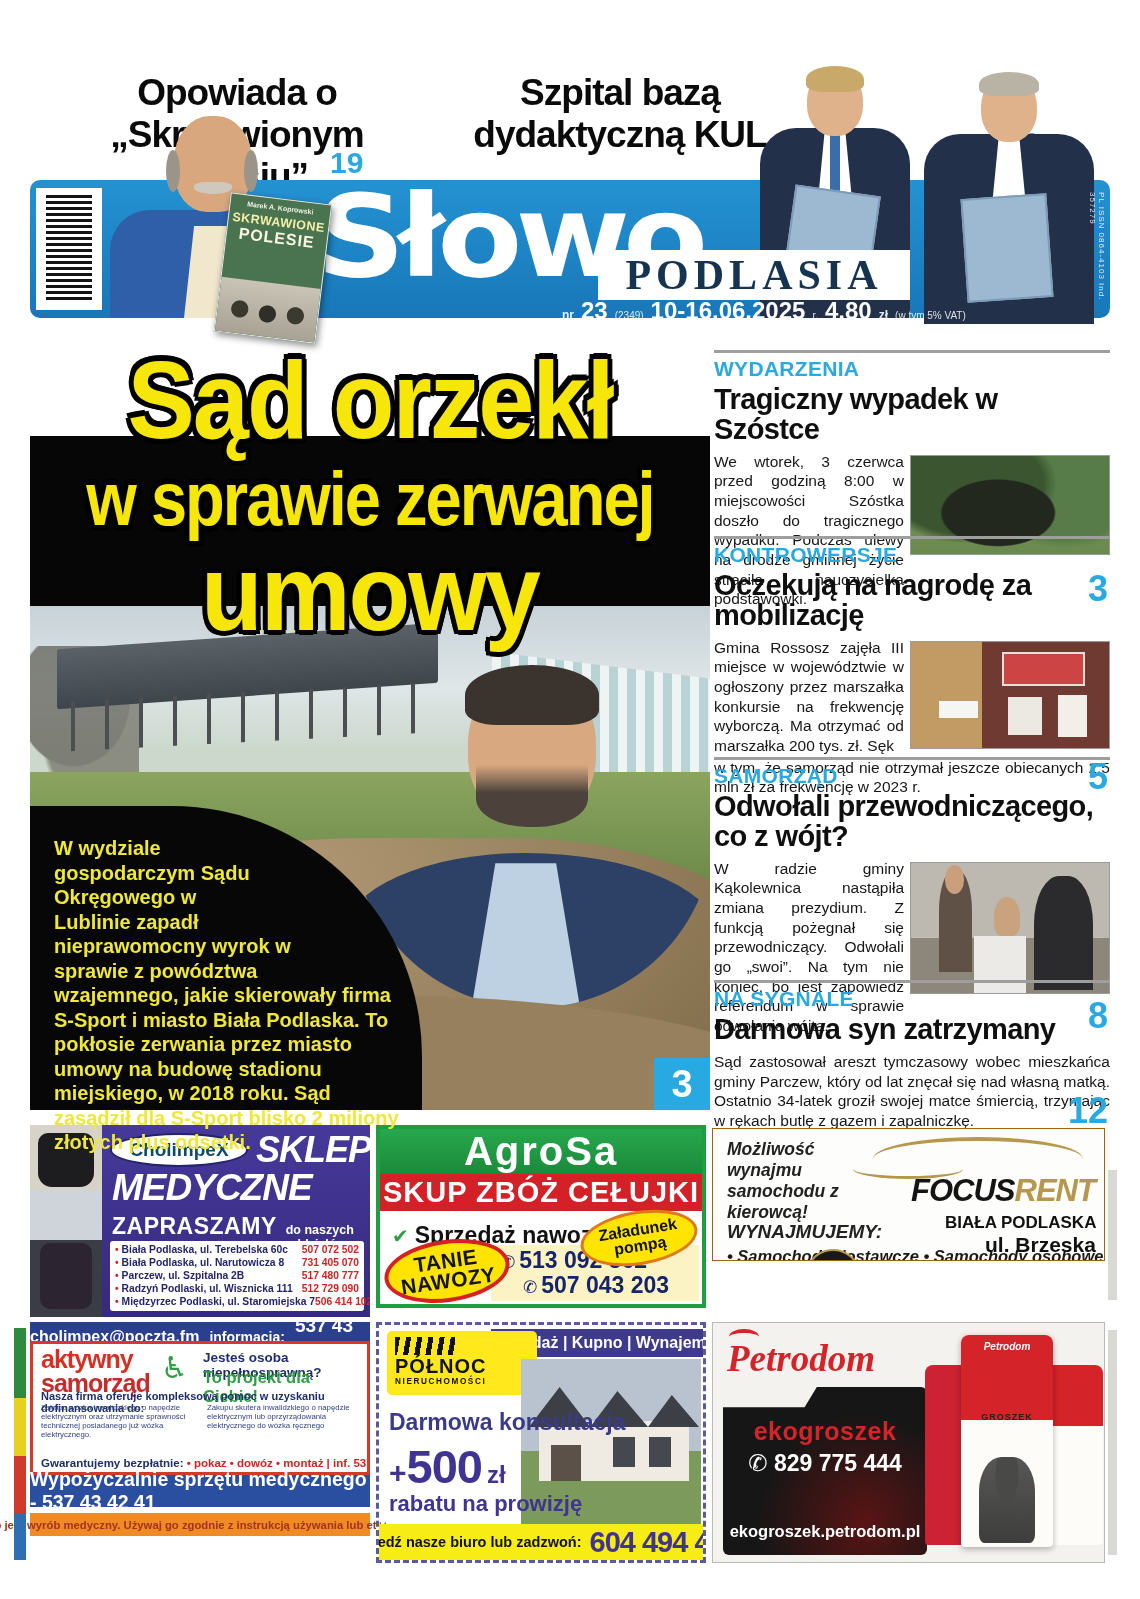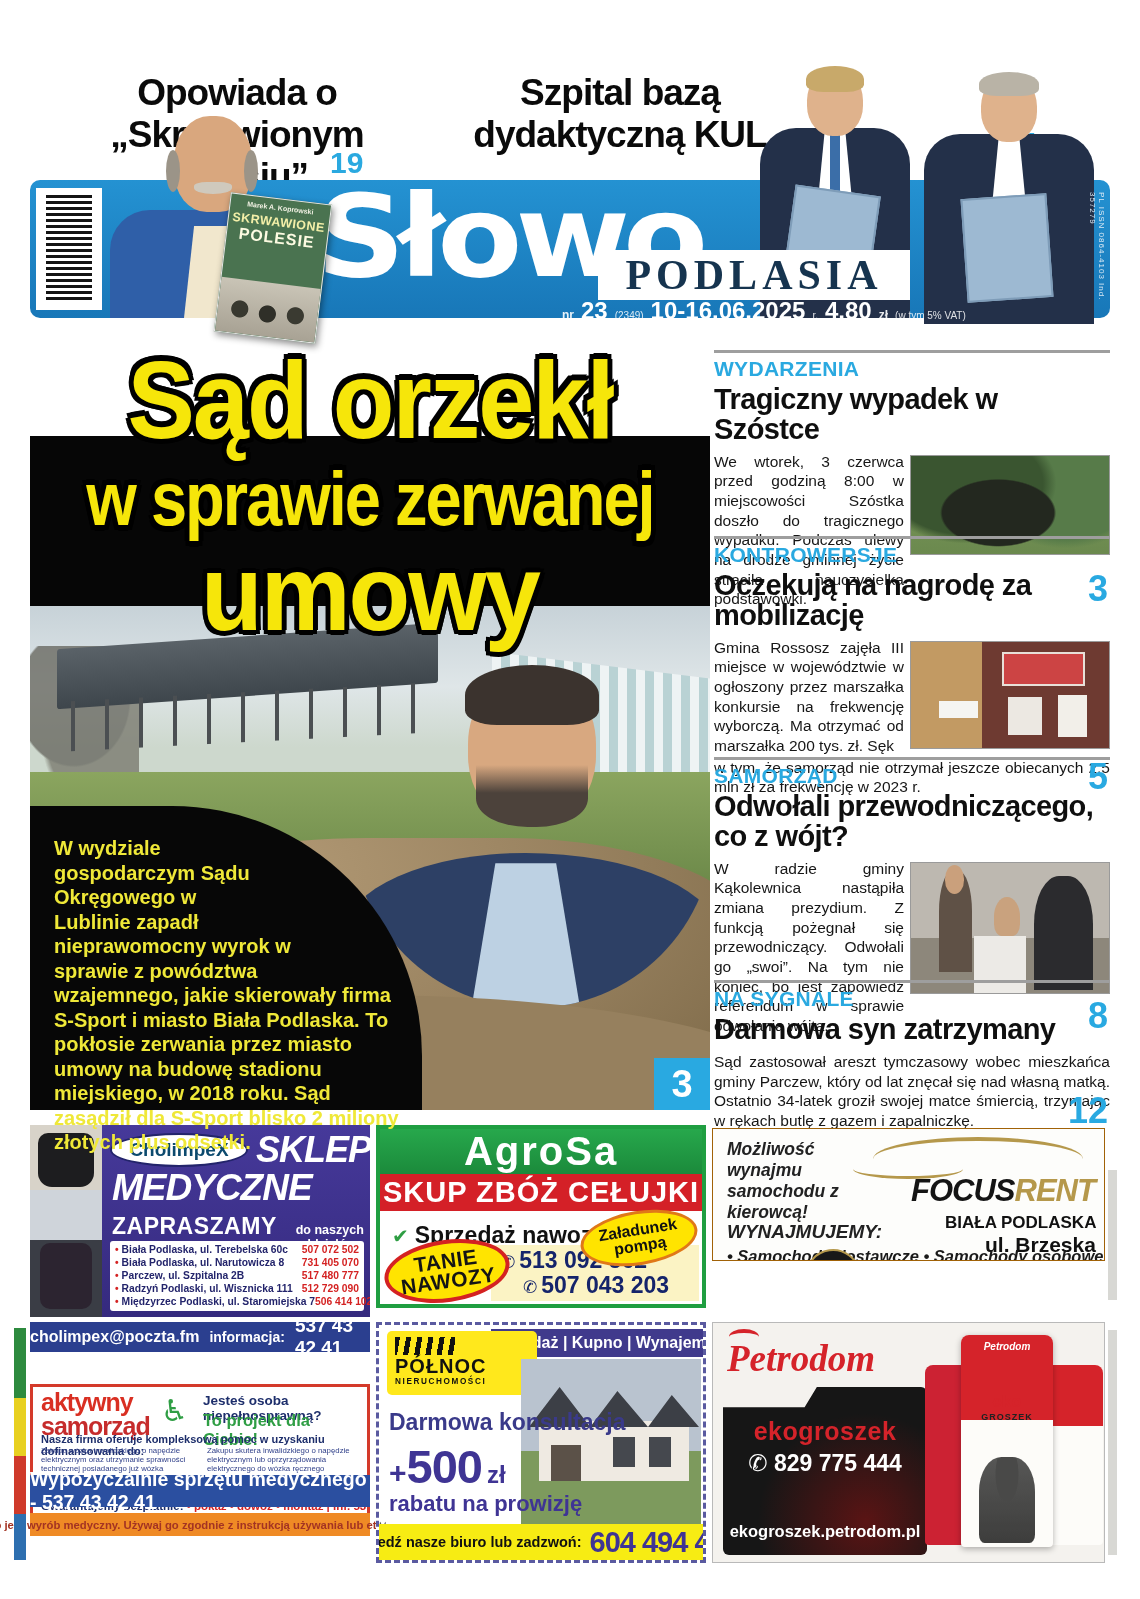--- a/index.html
+++ b/index.html
@@ -115,35 +115,35 @@
 
   
   .chol { left:30px; top:1125px; width:340px; height:192px; background:linear-gradient(180deg,#46399a,#352a7e); z-index:2; }
   .chol-strip { position:absolute; left:0; top:0; width:72px; height:100%; background:linear-gradient(180deg,#d8d3c9 0 34%, #cfd4da 34% 60%, #3a3d45 60%); }
   .chol-knee { position:absolute; left:8px; top:8px; width:56px; height:54px; background:#1d1d1f; border-radius:10px 10px 14px 14px; }
   .chol-chair { position:absolute; left:10px; top:118px; width:52px; height:66px; background:#2c2430; border-radius:10px; }
   .chol-oval { position:absolute; left:80px; top:8px; width:138px; height:34px; background:#fff; border:2px solid #23246b; border-radius:50%; display:flex; align-items:center; justify-content:center; }
   .chol-brand { color:#0c4a6e; font-weight:900; font-size:19px; }
   .chol-l1 { position:absolute; left:226px; top:4px; color:#fff; font-weight:900; font-style:italic; font-size:36px; letter-spacing:-1px; }
   .chol-l2 { position:absolute; left:82px; top:42px; color:#fff; font-weight:900; font-style:italic; font-size:37px; letter-spacing:-1px; }
-  .chol-inv { position:absolute; left:82px; top:88px; color:#fff; display:flex; align-items:baseline; gap:19px; }
+  .chol-inv { position:absolute; left:82px; top:88px; color:#fff; display:flex; align-items:baseline; gap:9px; }
   .chol-inv b { font-size:23px; font-weight:900; letter-spacing:.5px; }
   .chol-inv span { font-size:12.5px; font-weight:700; }
   .chol-list { position:absolute; left:80px; top:116px; width:254px; height:70px; background:#fff; border-radius:3px; padding:3px 5px; }
   .br-row { display:flex; align-items:baseline; font-size:10.3px; line-height:12.9px; white-space:nowrap; }
   .br-dot { color:#d42222; font-weight:900; margin-right:3px; }
   .br-addr { color:#23246b; font-weight:700; flex:1; }
   .br-phone { color:#d42222; font-weight:900; }
   .chol-mail { left:30px; top:1322px; width:340px; height:30px; background:#2b3f8f; z-index:2; display:flex; align-items:center; justify-content:center; gap:10px; color:#fff; }
   .chol-mail .m1 { font-weight:700; font-size:16px; }
   .chol-mail .m2 { font-weight:700; font-size:14px; }
   .chol-mail .m3 { font-weight:900; font-size:19px; }
 
   
-  .akt { left:30px; top:1384px; width:340px; height:134px; background:#fff; border:3px solid #d43a2a; z-index:2; padding:4px 6px; }
+  .akt { left:30px; top:1341px; width:340px; height:134px; background:#fff; border:3px solid #d43a2a; z-index:2; padding:4px 6px; }
   .akt-brand { position:absolute; left:8px; top:4px; line-height:.95; }
   .akt-b1 { color:#d92f22; font-weight:900; font-size:25px; letter-spacing:-1px; }
   .akt-b2 { color:#c62c2c; font-weight:900; font-size:25px; letter-spacing:-1px; }
   .akt-wheel { position:absolute; left:128px; top:6px; color:#2f9e44; font-size:30px; }
   .akt-q { position:absolute; left:170px; top:6px; width:165px; color:#1d2e6b; font-weight:800; font-size:13.5px; }
   .akt-cta { position:absolute; left:170px; top:24px; width:165px; color:#2f9e44; font-weight:900; font-size:16.5px; }
   .akt-intro { position:absolute; left:8px; top:46px; width:324px; color:#1d2e6b; font-weight:700; font-size:11px; }
   .akt-cols { position:absolute; left:8px; top:60px; width:324px; display:flex; gap:8px; }
   .akt-col { flex:1; font-size:7.8px; line-height:1.15; color:#31418a; }
   .akt-guar { position:absolute; left:8px; bottom:3px; width:324px; font-size:11.5px; color:#1d2e6b; font-weight:800; white-space:nowrap; }

